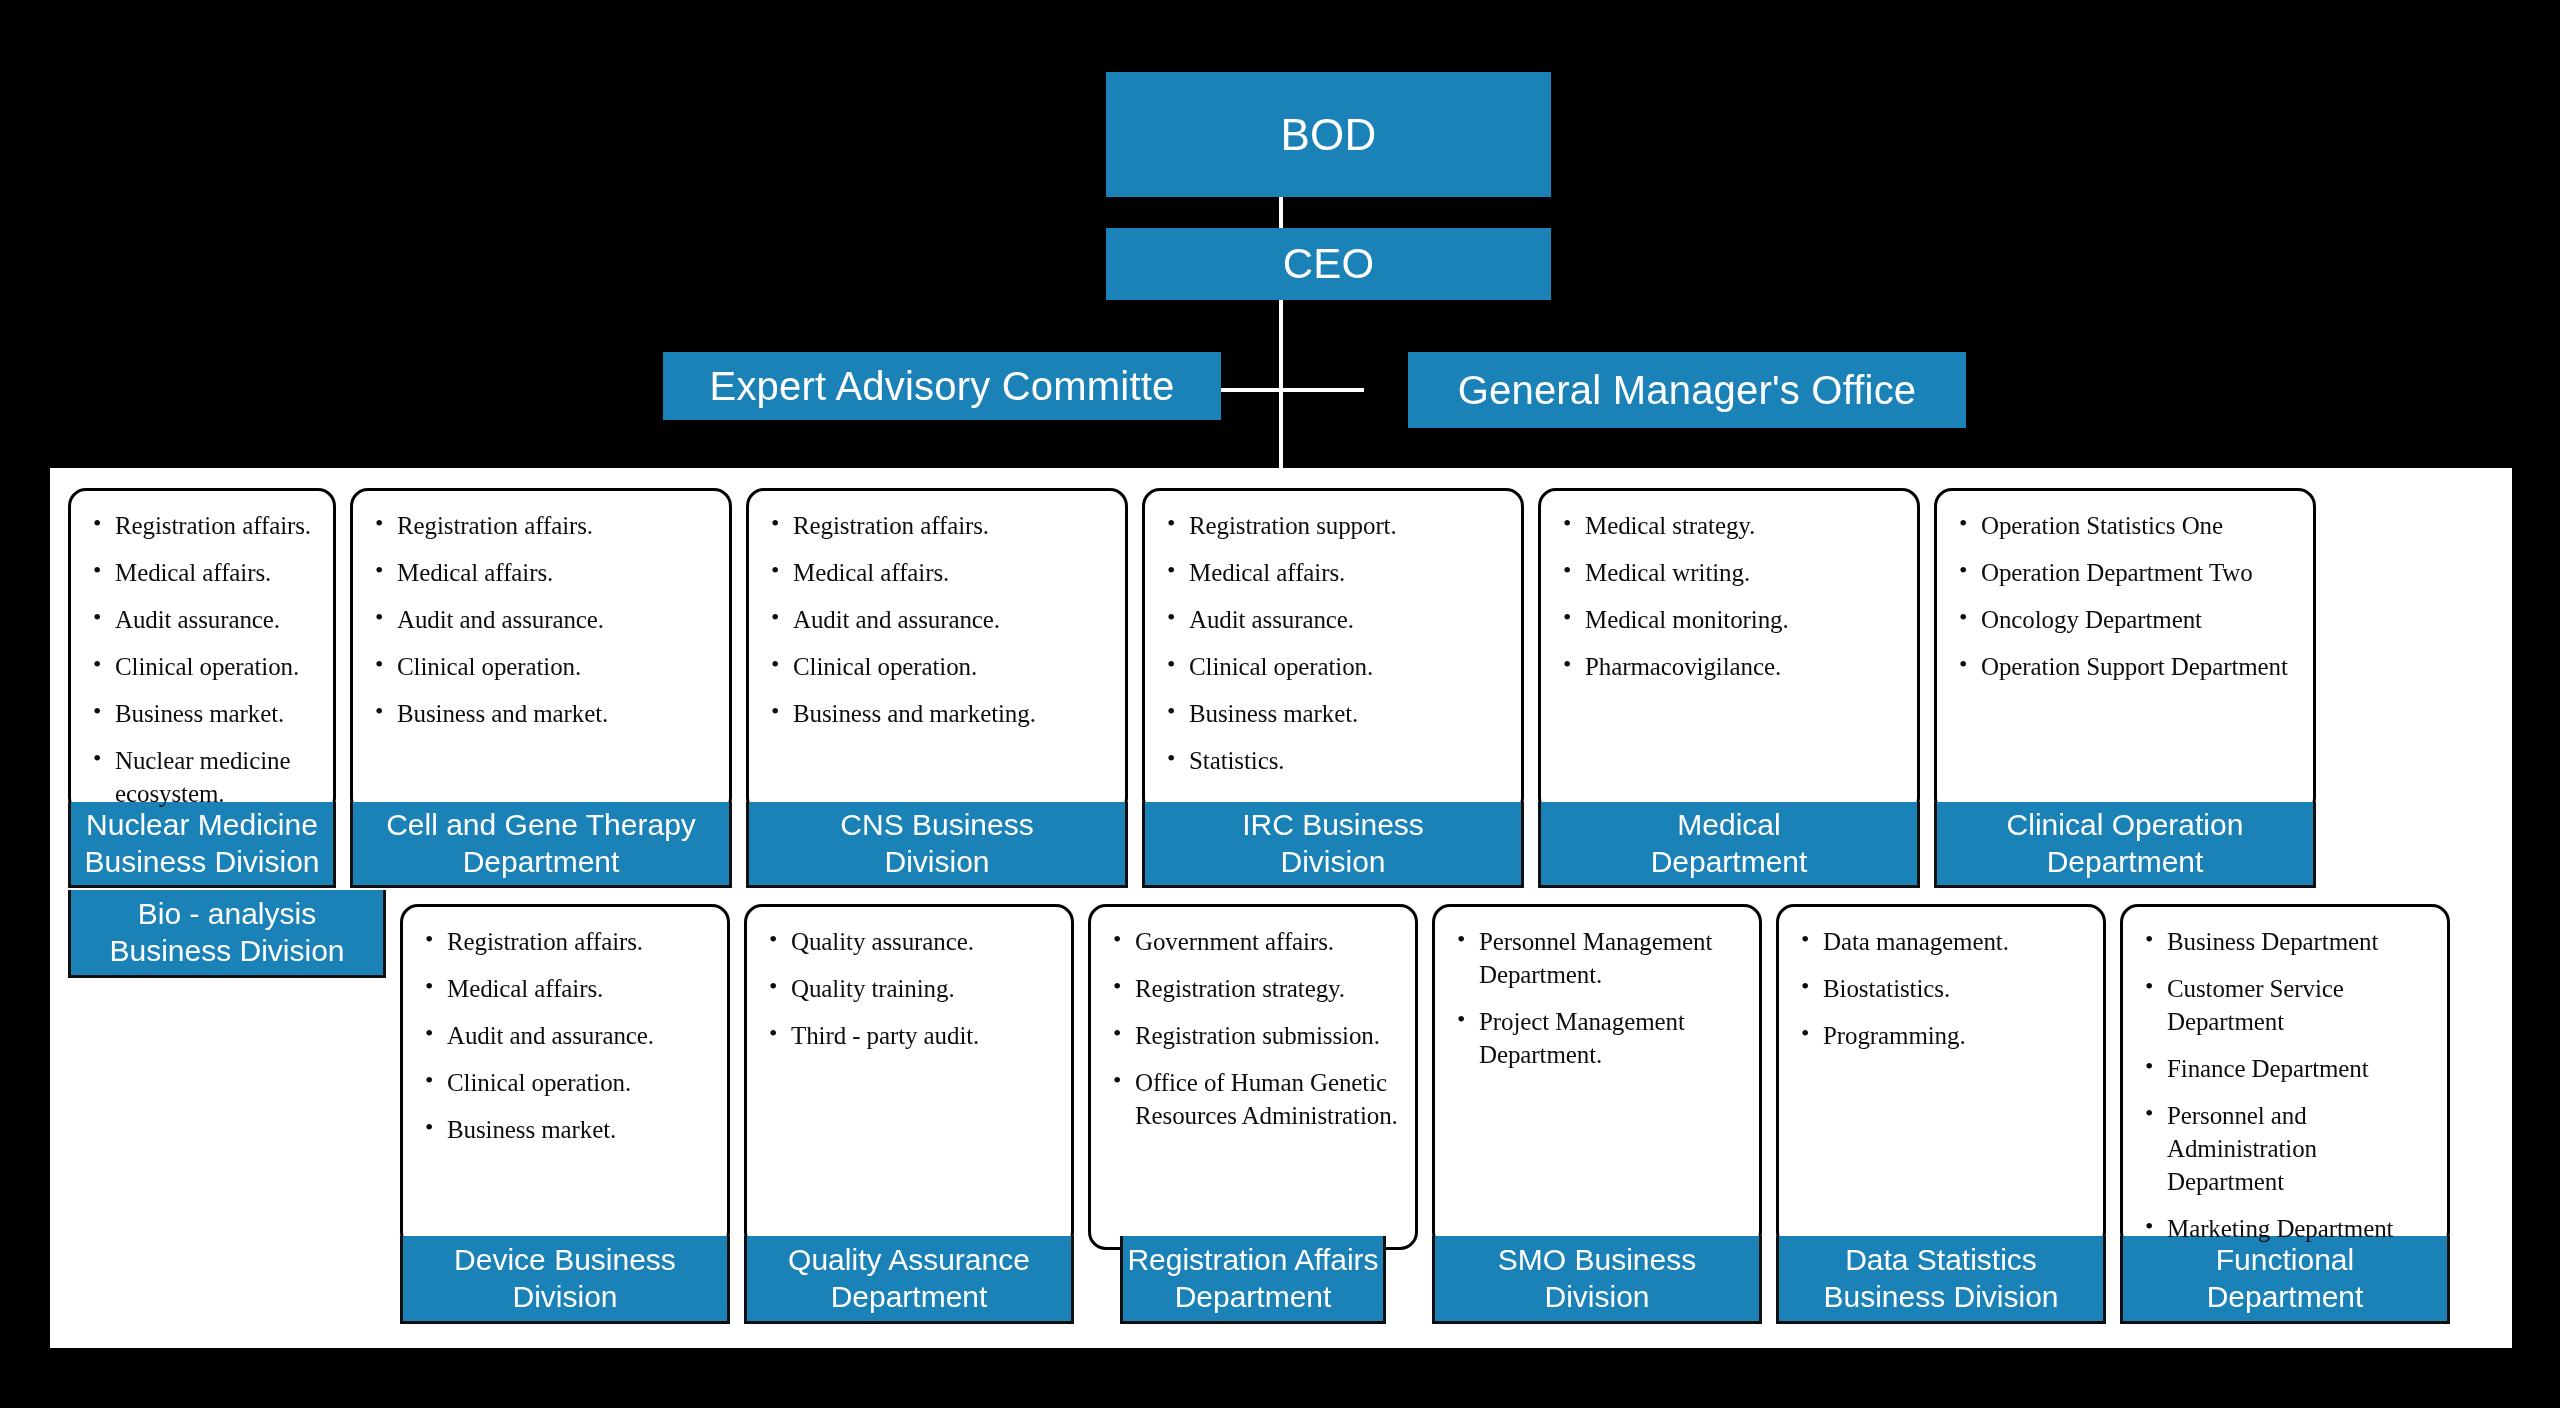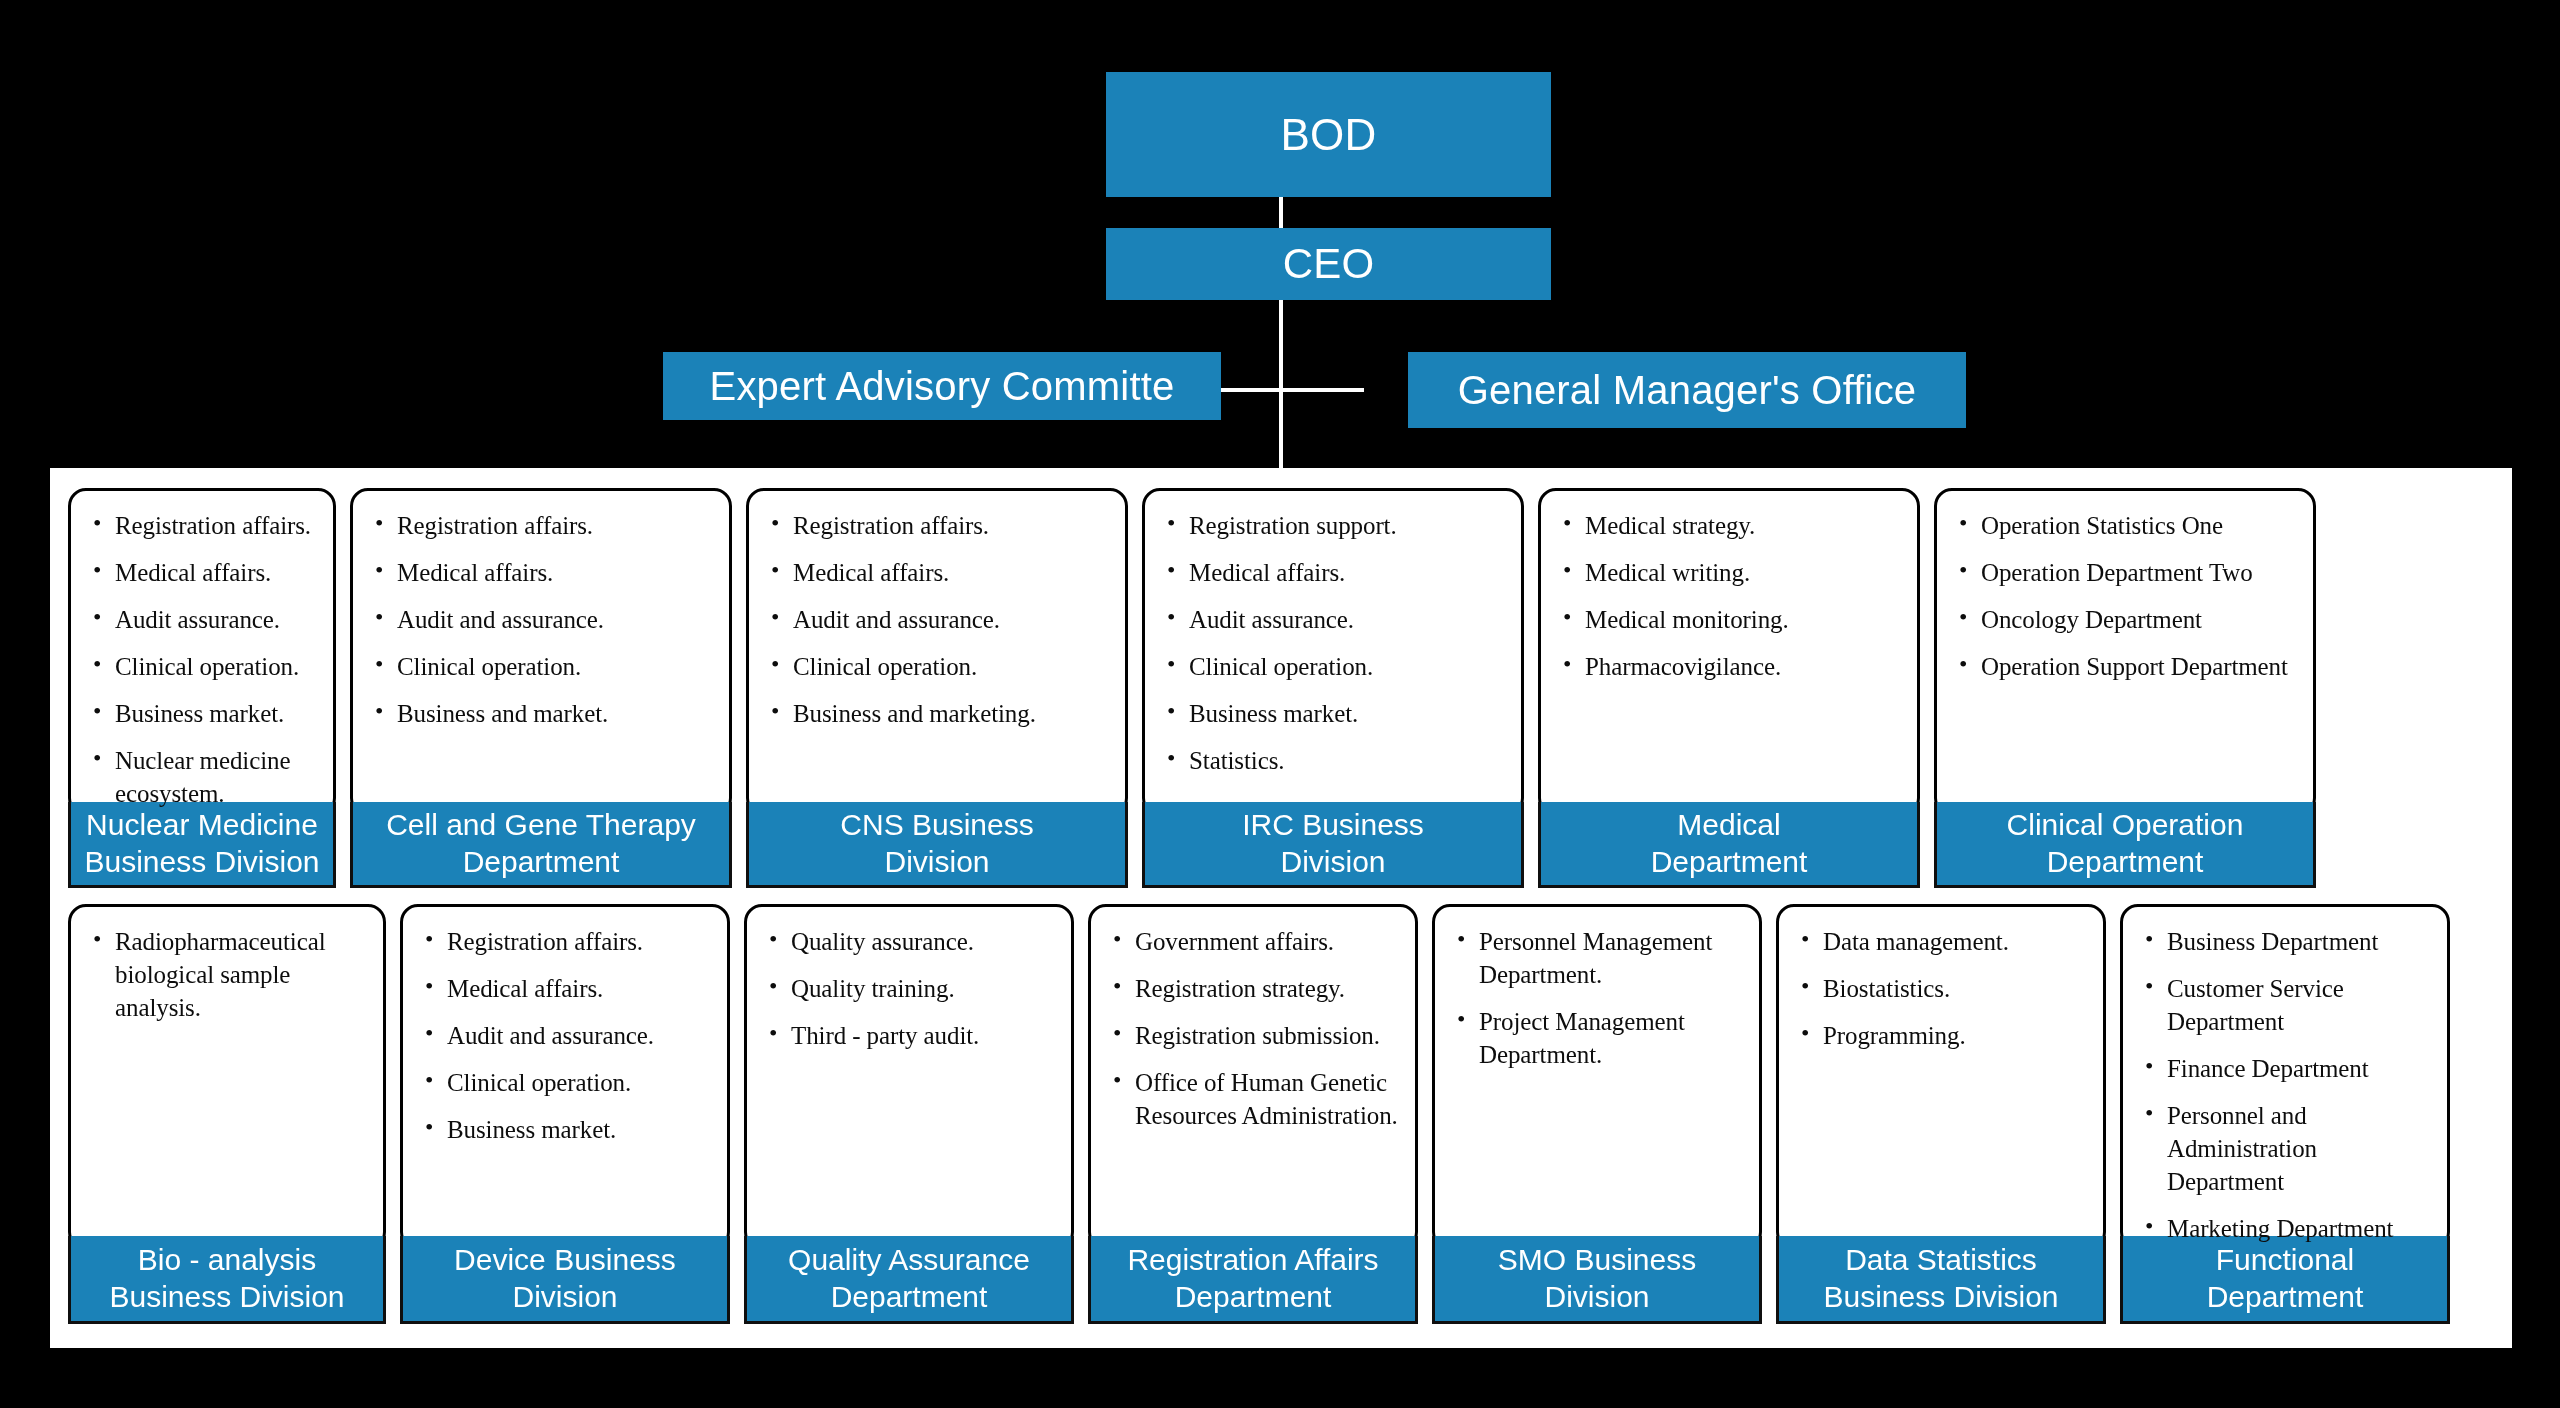--- a/index.html
+++ b/index.html
@@ -282,25 +282,20 @@
             </ul>
           </div>
           <div class="card-header">
             <span>Clinical Operation
 Department</span>
           </div>
         </div>
       </div>
     <div class="row row-2" id="row-2">
         <div class="card" style="flex: 0 0 318px;">
-          <div class="card-body">
-            <ul>
-              <li>Radiopharmaceutical biological sample analysis.</li>
-            </ul>
-          </div>
           <div class="card-header">
             <span>Bio - analysis
 Business Division</span>
           </div>
         </div>
         <div class="card" style="flex: 0 0 330px;">
           <div class="card-body">
             <ul>
               <li>Registration affairs.</li>
               <li>Medical affairs.</li>
@@ -320,21 +315,21 @@
               <li>Quality assurance.</li>
               <li>Quality training.</li>
               <li>Third - party audit.</li>
             </ul>
           </div>
           <div class="card-header">
             <span>Quality Assurance
 Department</span>
           </div>
         </div>
-        <div class="card" style="flex: 0 0 330px;">
+        <div class="card" style="flex: 0 0 330px; align-items: center;">
           <div class="card-body">
             <ul>
               <li>Government affairs.</li>
               <li>Registration strategy.</li>
               <li>Registration submission.</li>
               <li>Office of Human Genetic Resources Administration.</li>
             </ul>
           </div>
           <div class="card-header">
             <span>Registration Affairs

